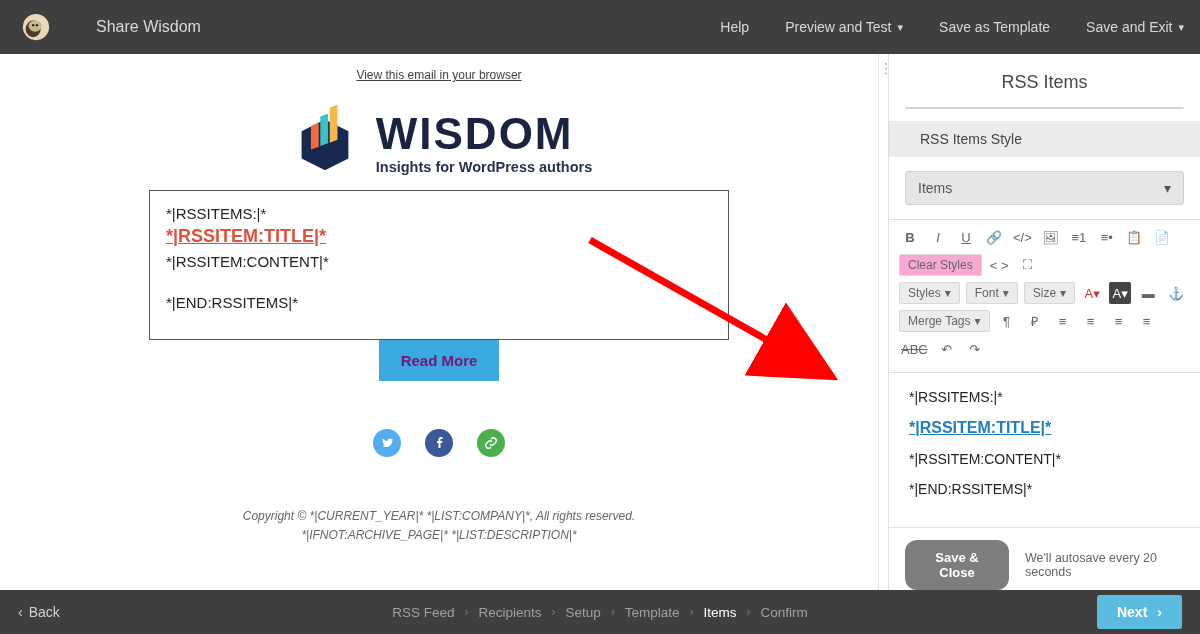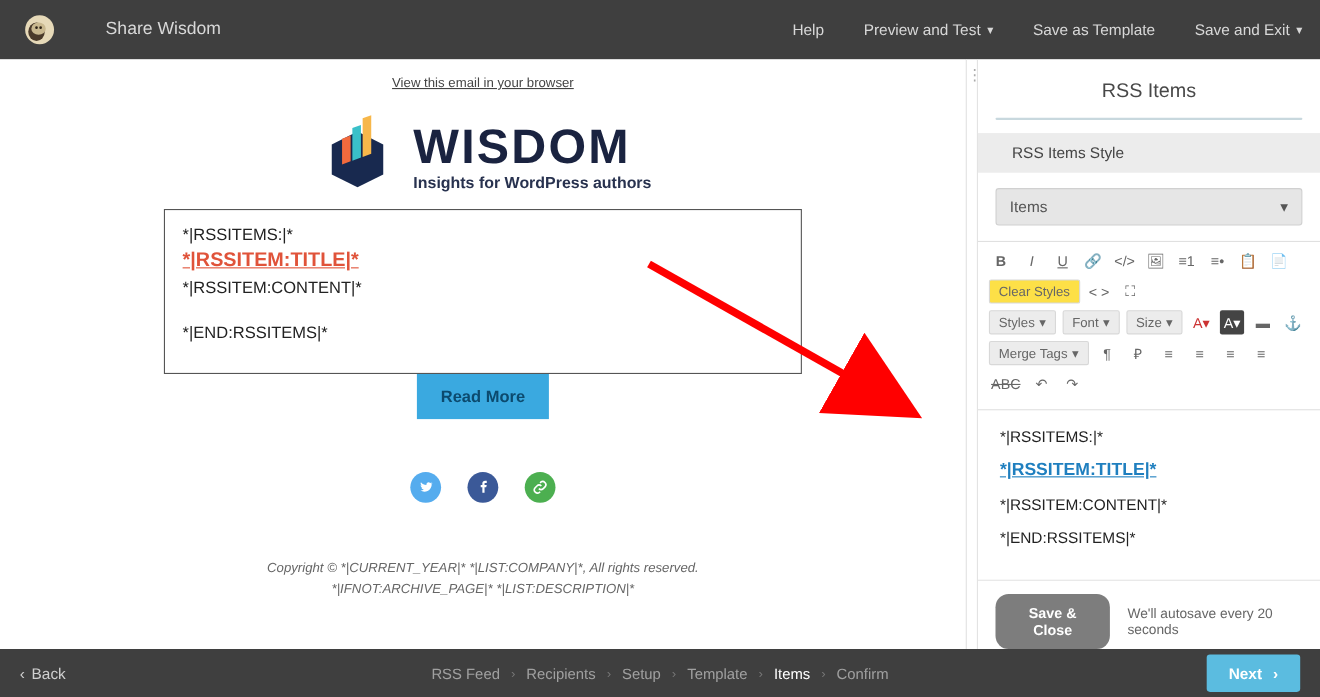--- a/index.html
+++ b/index.html
@@ -22,21 +22,21 @@
 .brand-block { text-align: center; padding: 0 10px; }
 .brand-row { display:flex; align-items:center; justify-content:center; gap:12px; }
 .brand-text { text-align:left; }
 .brand-title { font-size: 44px; font-weight: 800; color: #1a2340; letter-spacing: 2px; line-height: 1; }
 .brand-sub { font-size: 14.5px; color: #28324f; font-weight:600; margin-top:3px; }
 .selected-box { border: 1px solid #555; margin-top: 8px; padding: 14px 16px 28px 16px; text-align:left; }
 .rss-open, .rss-content, .rss-end { font-family: Arial, sans-serif; font-size: 15px; color: #222; }
 .rss-title { font-family: Arial, sans-serif; font-size: 18px; font-weight: 700; color: #e0533a; text-decoration: underline; margin: 4px 0 6px 0; display:block; }
 .rss-end { margin-top: 24px; }
 .readmore-wrap { text-align:center; }
-.read-more { display:inline-block; background:#3aa9e0; color:#0c4a6e; font-weight:700; padding: 12px 22px; margin-top: 0; border:none; font-size:15px; cursor:pointer; }
+.read-more { display:inline-block; background:#3aa9e0; color:#701a75; font-weight:700; padding: 12px 22px; margin-top: 0; border:none; font-size:15px; cursor:pointer; }
 .social-row { text-align:center; margin-top: 48px; }
 .social-icon { display:inline-flex; width:28px; height:28px; border-radius:50%; margin: 0 10px; align-items:center; justify-content:center; color:#fff; font-size:13px; font-weight:700; }
 .tw { background:#55acee; }
 .fb { background:#3b5998; }
 .lk { background:#4caf50; }
 .footer-text { text-align:center; font-size:12px; color:#666; font-style:italic; margin-top: 50px; line-height:1.6; }
 
 
 .divider { width: 10px; background: #fff; border-left:1px solid #e4e4e4; position:relative; }
 .divider::after { content:"⋮"; position:absolute; top:6px; left:0; width:10px; text-align:center; color:#aaa; font-size:14px; }
@@ -47,21 +47,21 @@
 .tab-row { display:flex; margin: 0 16px 12px 16px; border:1px solid #c8d8de; border-radius:2px; overflow:hidden; }
 .tab { flex:1; text-align:center; padding:8px 0; font-size:14px; cursor:pointer; }
 .tab.active { background:#c4e8ee; color:#333; }
 .tab.inactive { background:#fff; color:#444; }
 .style-header { background:#ececec; padding:10px 31px; font-size:14px; color:#444; }
 .style-select { margin:14px 16px; background:#e6e6e6; border:1px solid #d0d0d0; border-radius:3px; padding:8px 12px; font-size:14px; color:#555; display:flex; justify-content:space-between; align-items:center; cursor:pointer; }
 .toolbar { border-top:1px solid #e0e0e0; border-bottom:1px solid #e0e0e0; padding:6px 10px; }
 .tool-row { display:flex; flex-wrap:wrap; gap:6px; align-items:center; margin-bottom:6px; }
 .tool-btn { min-width:22px; height:22px; display:inline-flex; align-items:center; justify-content:center; color:#666; font-size:13px; cursor:pointer; border-radius:2px; padding:0 2px; }
 .tool-dd { background:#ececec; border:1px solid #d8d8d8; padding:3px 8px; font-size:12px; color:#666; cursor:pointer; display:inline-flex; align-items:center; gap:4px; border-radius:2px; }
-.clear-styles { background:#fde047; border:1px solid #d8d8d8; padding:3px 8px; font-size:12px; color:#666; cursor:pointer; border-radius:2px; }
+.clear-styles { background:#f9a8d4; border:1px solid #d8d8d8; padding:3px 8px; font-size:12px; color:#666; cursor:pointer; border-radius:2px; }
 .editor-content { padding: 16px 20px; font-family: Arial, sans-serif; font-size:14px; flex:1; }
 .editor-content .et-open, .editor-content .et-content, .editor-content .et-end { color:#222; margin-bottom:14px; }
 .editor-content .et-title { color:#1f7fbf; font-weight:700; text-decoration:underline; font-size:16px; margin-bottom:14px; display:block; }
 .save-row { border-top:1px solid #e4e4e4; padding:12px 16px; display:flex; align-items:center; gap:16px; }
 .save-close { background:#7d7d7d; color:#fff; border:none; padding:10px 16px; font-size:13px; font-weight:600; cursor:pointer; border-radius:12px; }
 .autosave { font-size:12.5px; color:#666; }
 
 
 .bottombar { position:absolute; bottom:0; left:0; right:0; height:44px; background:#3f3f3f; display:flex; align-items:center; padding:0 18px; }
 .back-btn { color:#d0d0d0; font-size:14px; cursor:pointer; display:flex; align-items:center; gap:6px; }

